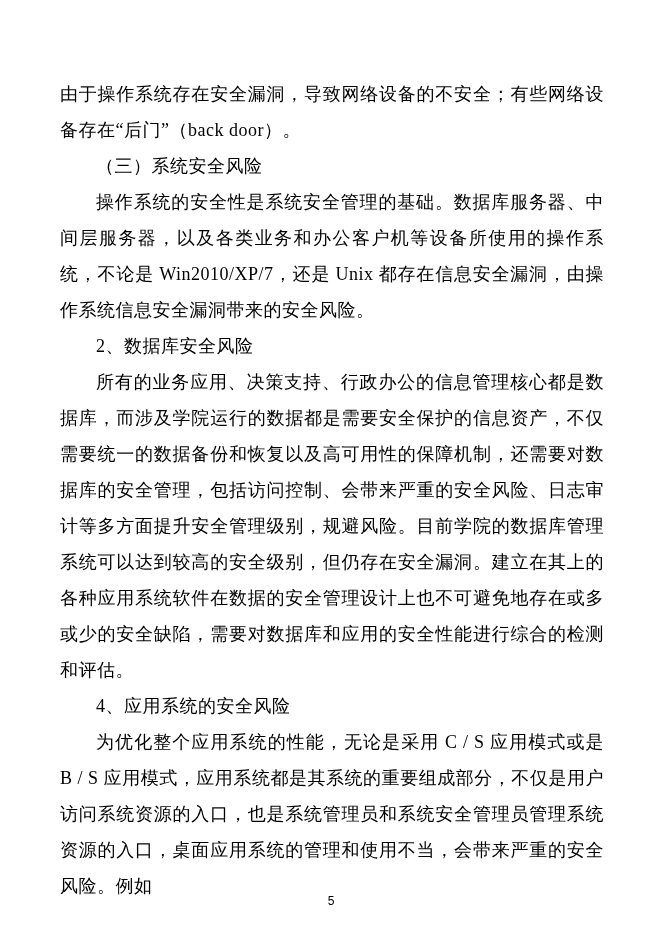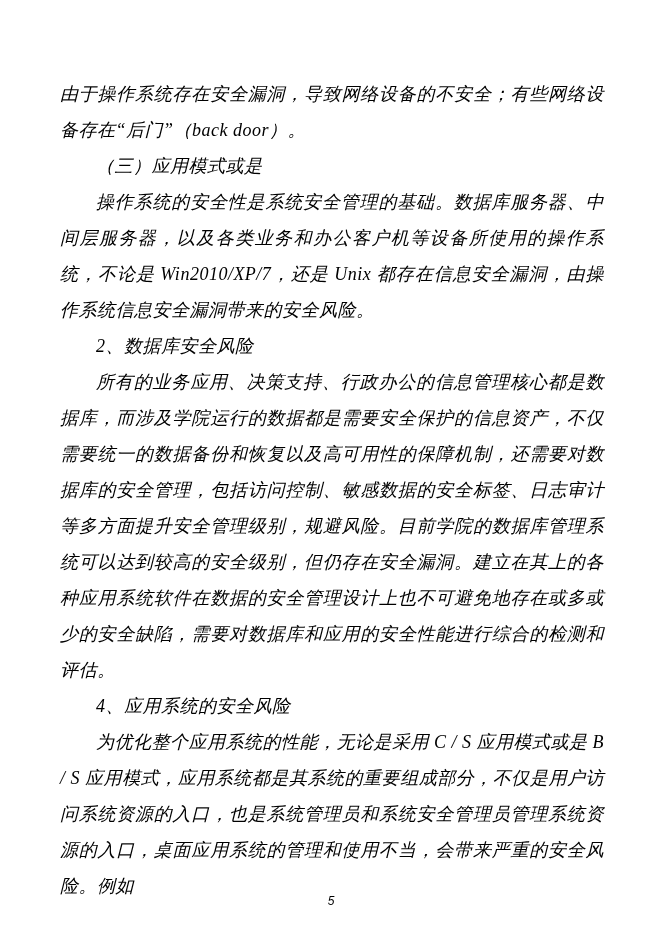--- a/index.html
+++ b/index.html
@@ -9,21 +9,20 @@
   }
   .page {
     position: relative;
     width: 662px;
     height: 936px;
     margin: 0 auto;
     background: #ffffff;
     overflow: hidden;
     font-family: "Liberation Serif", serif;
     color: #000000;
-    font-style: italic;
   }
   .content {
     position: absolute;
     top: 76px;
     left: 60px;
     right: 58px;
     font-size: 18px;
     line-height: 36px;
     text-align: justify;
     letter-spacing: 0.5px;
@@ -47,21 +46,21 @@
     color: #000000;
     font-family: "Liberation Sans", sans-serif;
   }
 </style>
 </head>
 <body>
 
 <div class="page">
   <div class="content" id="paragraph-container">
       <p class="para">由于操作系统存在安全漏洞，导致网络设备的不安全；有些网络设备存在“后门”（back door）。</p>
-      <p class="para indent">（三）应用模式或是</p>
+      <p class="para indent">（三）系统安全风险</p>
       <p class="para indent">操作系统的安全性是系统安全管理的基础。数据库服务器、中间层服务器，以及各类业务和办公客户机等设备所使用的操作系统，不论是 Win2010/XP/7，还是 Unix 都存在信息安全漏洞，由操作系统信息安全漏洞带来的安全风险。</p>
       <p class="para indent">2、数据库安全风险</p>
-      <p class="para indent">所有的业务应用、决策支持、行政办公的信息管理核心都是数据库，而涉及学院运行的数据都是需要安全保护的信息资产，不仅需要统一的数据备份和恢复以及高可用性的保障机制，还需要对数据库的安全管理，包括访问控制、敏感数据的安全标签、日志审计等多方面提升安全管理级别，规避风险。目前学院的数据库管理系统可以达到较高的安全级别，但仍存在安全漏洞。建立在其上的各种应用系统软件在数据的安全管理设计上也不可避免地存在或多或少的安全缺陷，需要对数据库和应用的安全性能进行综合的检测和评估。</p>
+      <p class="para indent">所有的业务应用、决策支持、行政办公的信息管理核心都是数据库，而涉及学院运行的数据都是需要安全保护的信息资产，不仅需要统一的数据备份和恢复以及高可用性的保障机制，还需要对数据库的安全管理，包括访问控制、会带来严重的安全风险、日志审计等多方面提升安全管理级别，规避风险。目前学院的数据库管理系统可以达到较高的安全级别，但仍存在安全漏洞。建立在其上的各种应用系统软件在数据的安全管理设计上也不可避免地存在或多或少的安全缺陷，需要对数据库和应用的安全性能进行综合的检测和评估。</p>
       <p class="para indent">4、应用系统的安全风险</p>
       <p class="para indent">为优化整个应用系统的性能，无论是采用 C / S 应用模式或是 B / S 应用模式，应用系统都是其系统的重要组成部分，不仅是用户访问系统资源的入口，也是系统管理员和系统安全管理员管理系统资源的入口，桌面应用系统的管理和使用不当，会带来严重的安全风险。例如</p>
     </div>
   <div class="footer">5</div>
 </div>
 
 </body></html>

